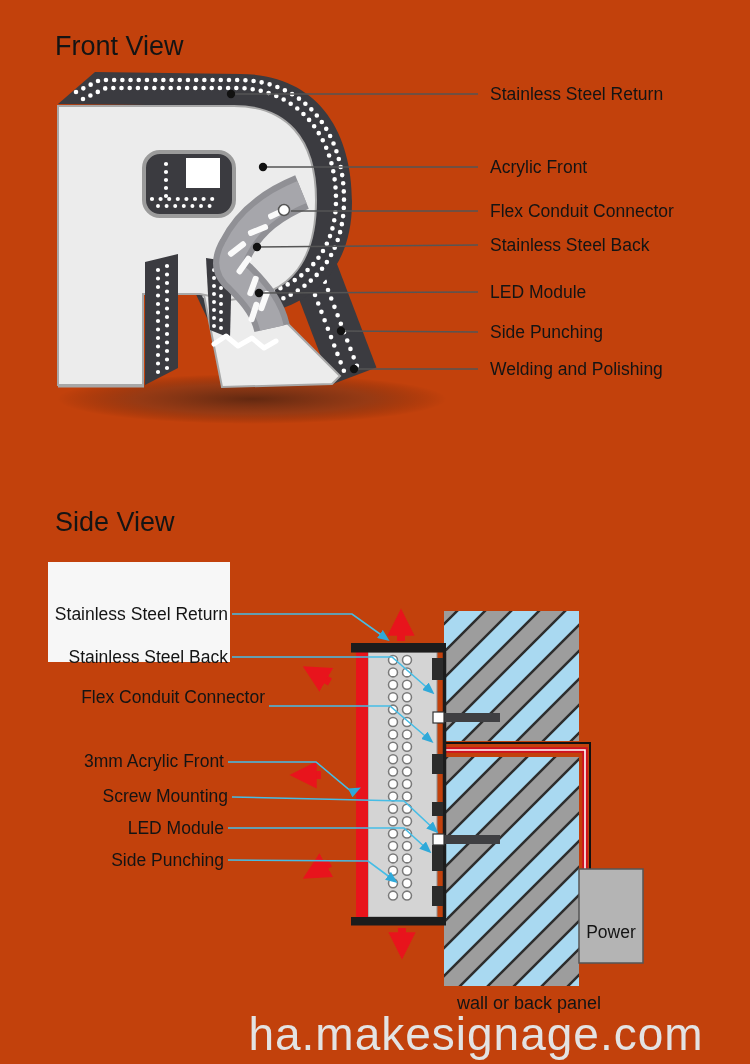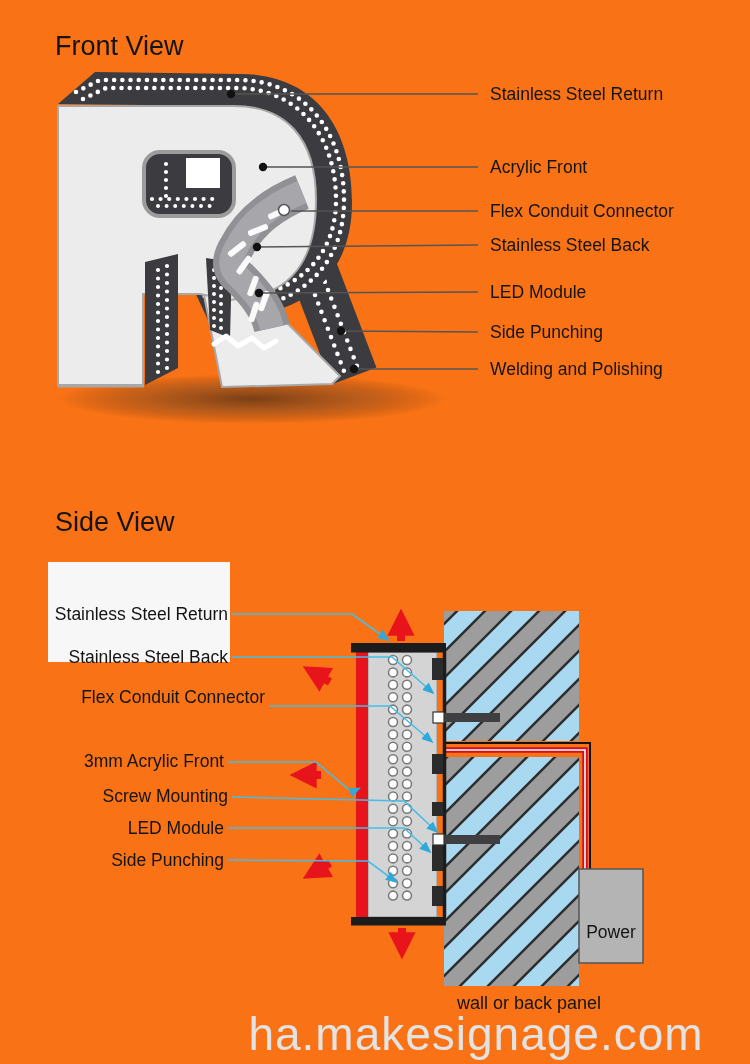--- a/index.html
+++ b/index.html
@@ -1,16 +1,16 @@
 <!DOCTYPE html>
 <html><head>
 <meta charset="utf-8">
 <style>
   html,body{margin:0;padding:0;background:#fff;}
-  .canvas{position:relative;width:750px;height:1064px;background:#f97316;overflow:hidden;
+  .canvas{position:relative;width:750px;height:1064px;background:#c2410c;overflow:hidden;
           font-family:"Liberation Sans",sans-serif;}
   svg{position:absolute;left:0;top:0;}
   .title{font:500 27px "Liberation Sans",sans-serif;fill:#141414;}
   .lbl{font:400 17.5px "Liberation Sans",sans-serif;fill:#141414;}
   .cap{font:400 18px "Liberation Sans",sans-serif;fill:#141414;}
   .wm{font:300 46px "Liberation Sans",sans-serif;fill:#e3e3e3;letter-spacing:1px;}
 </style>
 </head>
 <body>
 

